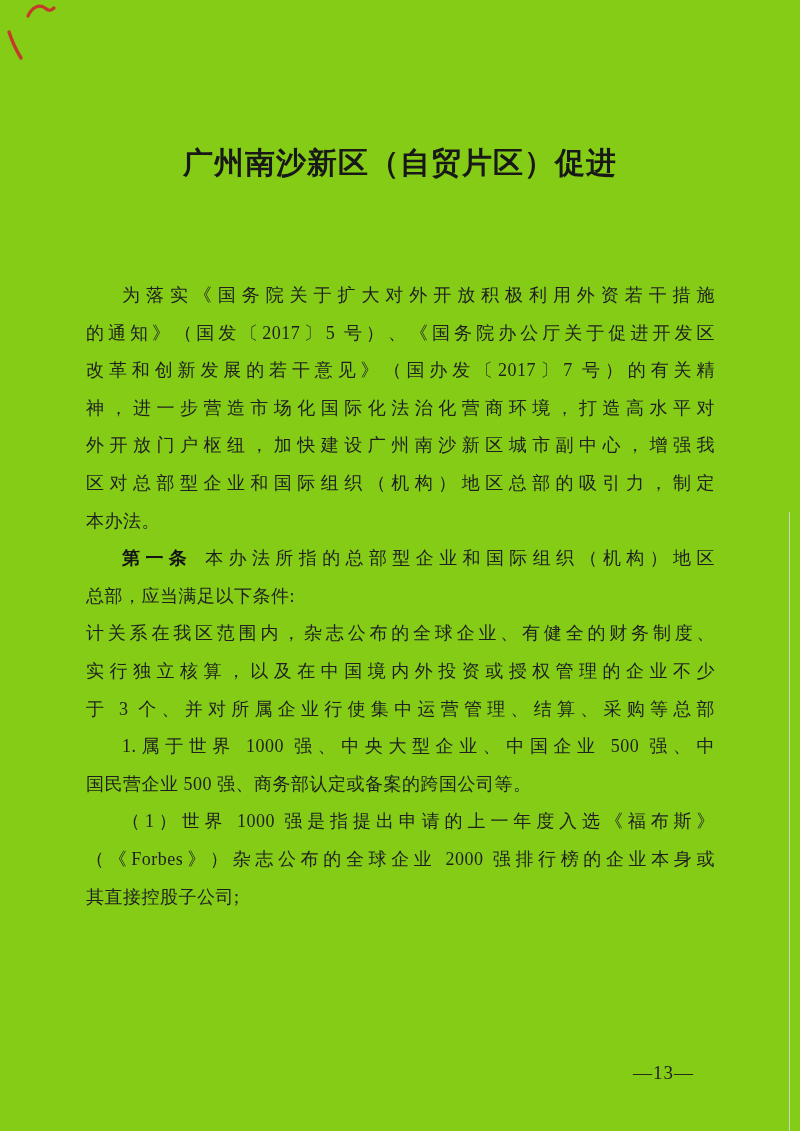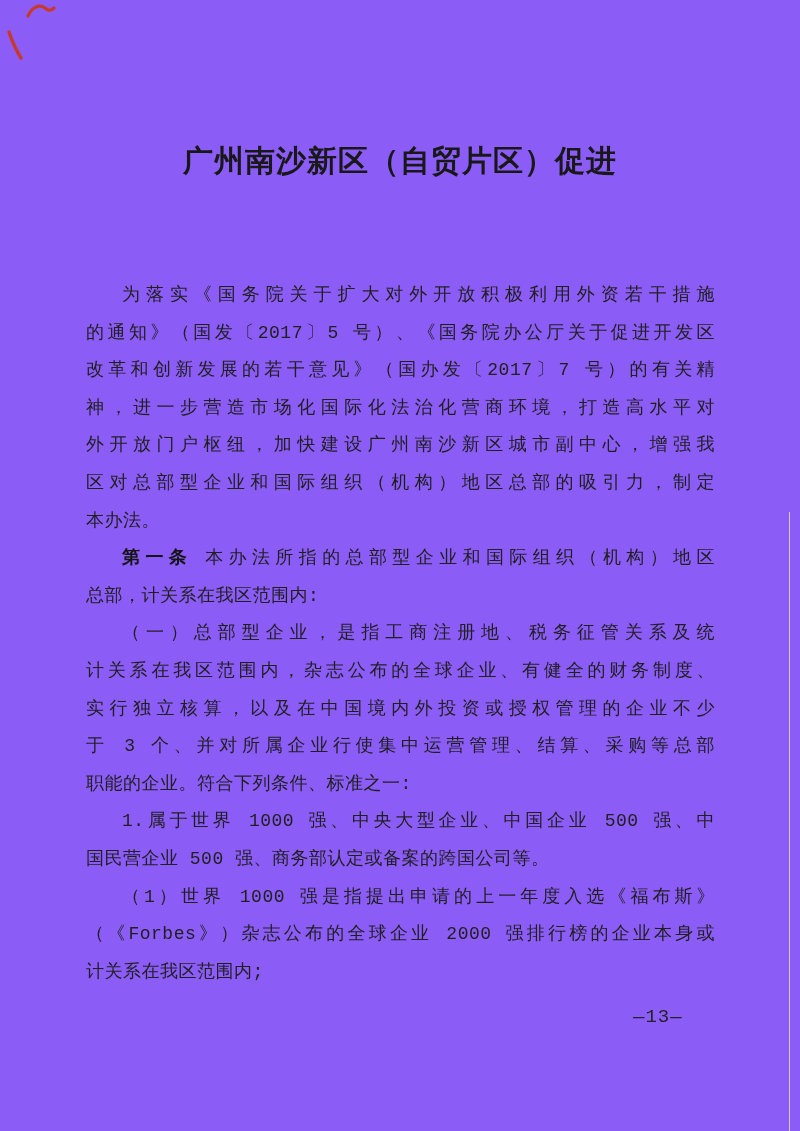--- a/index.html
+++ b/index.html
@@ -1,22 +1,22 @@
 <!DOCTYPE html>
 <html><head>
 <meta charset="utf-8">
 <style>
   html, body { margin: 0; padding: 0; background: #ffffff; }
   .page {
     position: relative;
     width: 800px;
     height: 1131px;
-    background: #8b5cf6;
+    background: #84cc16;
     overflow: hidden;
-    font-family: Liberation Mono, monospace;
+    font-family: Liberation Serif, serif;
     color: #1f1f1f;
   }
   .red-marks {
     position: absolute;
     top: 0;
     left: 0;
   }
   .doc-title {
     position: absolute;
     top: 142px;
@@ -47,21 +47,21 @@
   .line.full { text-align-last: justify; }
   .line.end  { text-align-last: left; }
   .line.ind  { text-indent: 2em; }
   .article-label {
     font-weight: bold;
     margin-right: 13px;
     color: #141414;
   }
   .page-number {
     position: absolute;
-    top: 1006px;
+    top: 1062px;
     left: 633px;
     font-size: 19px;
     letter-spacing: 1px;
     color: #222222;
   }
   .scan-line {
     position: absolute;
     left: 789px;
     top: 512px;
     width: 1px;
@@ -89,30 +89,28 @@
     <div class="line full">改革和创新发展的若干意见》（国办发〔2017〕7 号）的有关精</div>
     <div class="line full">神，进一步营造市场化国际化法治化营商环境，打造高水平对</div>
     <div class="line full">外开放门户枢纽，加快建设广州南沙新区城市副中心，增强我</div>
     <div class="line full">区对总部型企业和国际组织（机构）地区总部的吸引力，制定</div>
     <div class="line end">本办法。</div>
 
     <div class="line full ind">
       <span class="article-label">第一条</span><span>本办法所指的总部型企业和国际组织（机构）地区</span>
     </div>
 
-    <div class="line end">总部，计关系在我区范围内:</div>
-    <div class="line full ind">（一）总部型企业，是指工商注册地、税务征管关系及统</div>
+    <div class="line end">总部，应当满足以下条件:</div>
     <div class="line full">计关系在我区范围内，杂志公布的全球企业、有健全的财务制度、</div>
     <div class="line full">实行独立核算，以及在中国境内外投资或授权管理的企业不少</div>
     <div class="line full">于 3 个、并对所属企业行使集中运营管理、结算、采购等总部</div>
-    <div class="line end">职能的企业。符合下列条件、标准之一:</div>
     <div class="line full ind">1.属于世界 1000 强、中央大型企业、中国企业 500 强、中</div>
     <div class="line end">国民营企业 500 强、商务部认定或备案的跨国公司等。</div>
     <div class="line full ind">（1）世界 1000 强是指提出申请的上一年度入选《福布斯》</div>
     <div class="line full">（《Forbes》）杂志公布的全球企业 2000 强排行榜的企业本身或</div>
-    <div class="line end">计关系在我区范围内;</div>
+    <div class="line end">其直接控股子公司;</div>
   </div>
 
   <div class="page-number">—13—</div>
 
   <div class="scan-line"></div>
 
 </div>
 
 </body></html>

